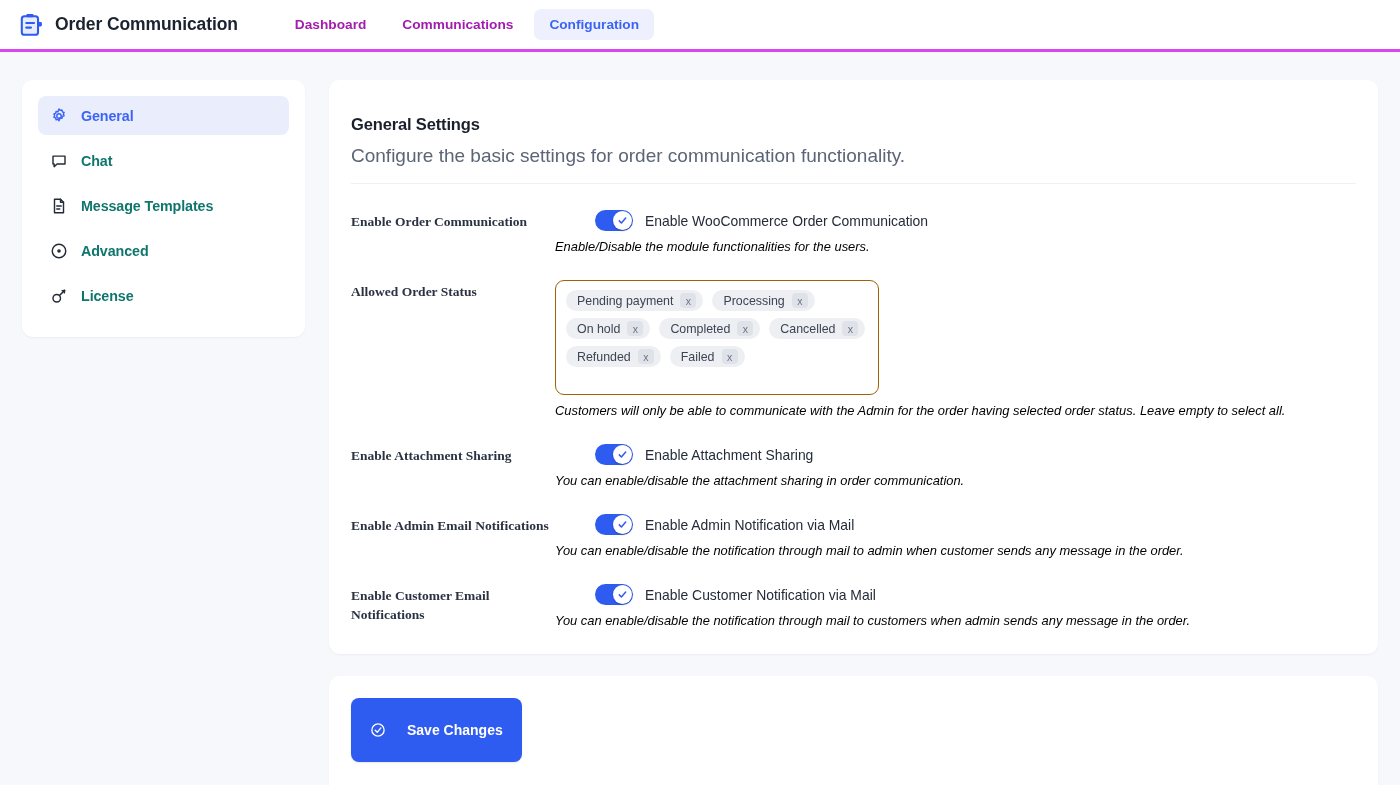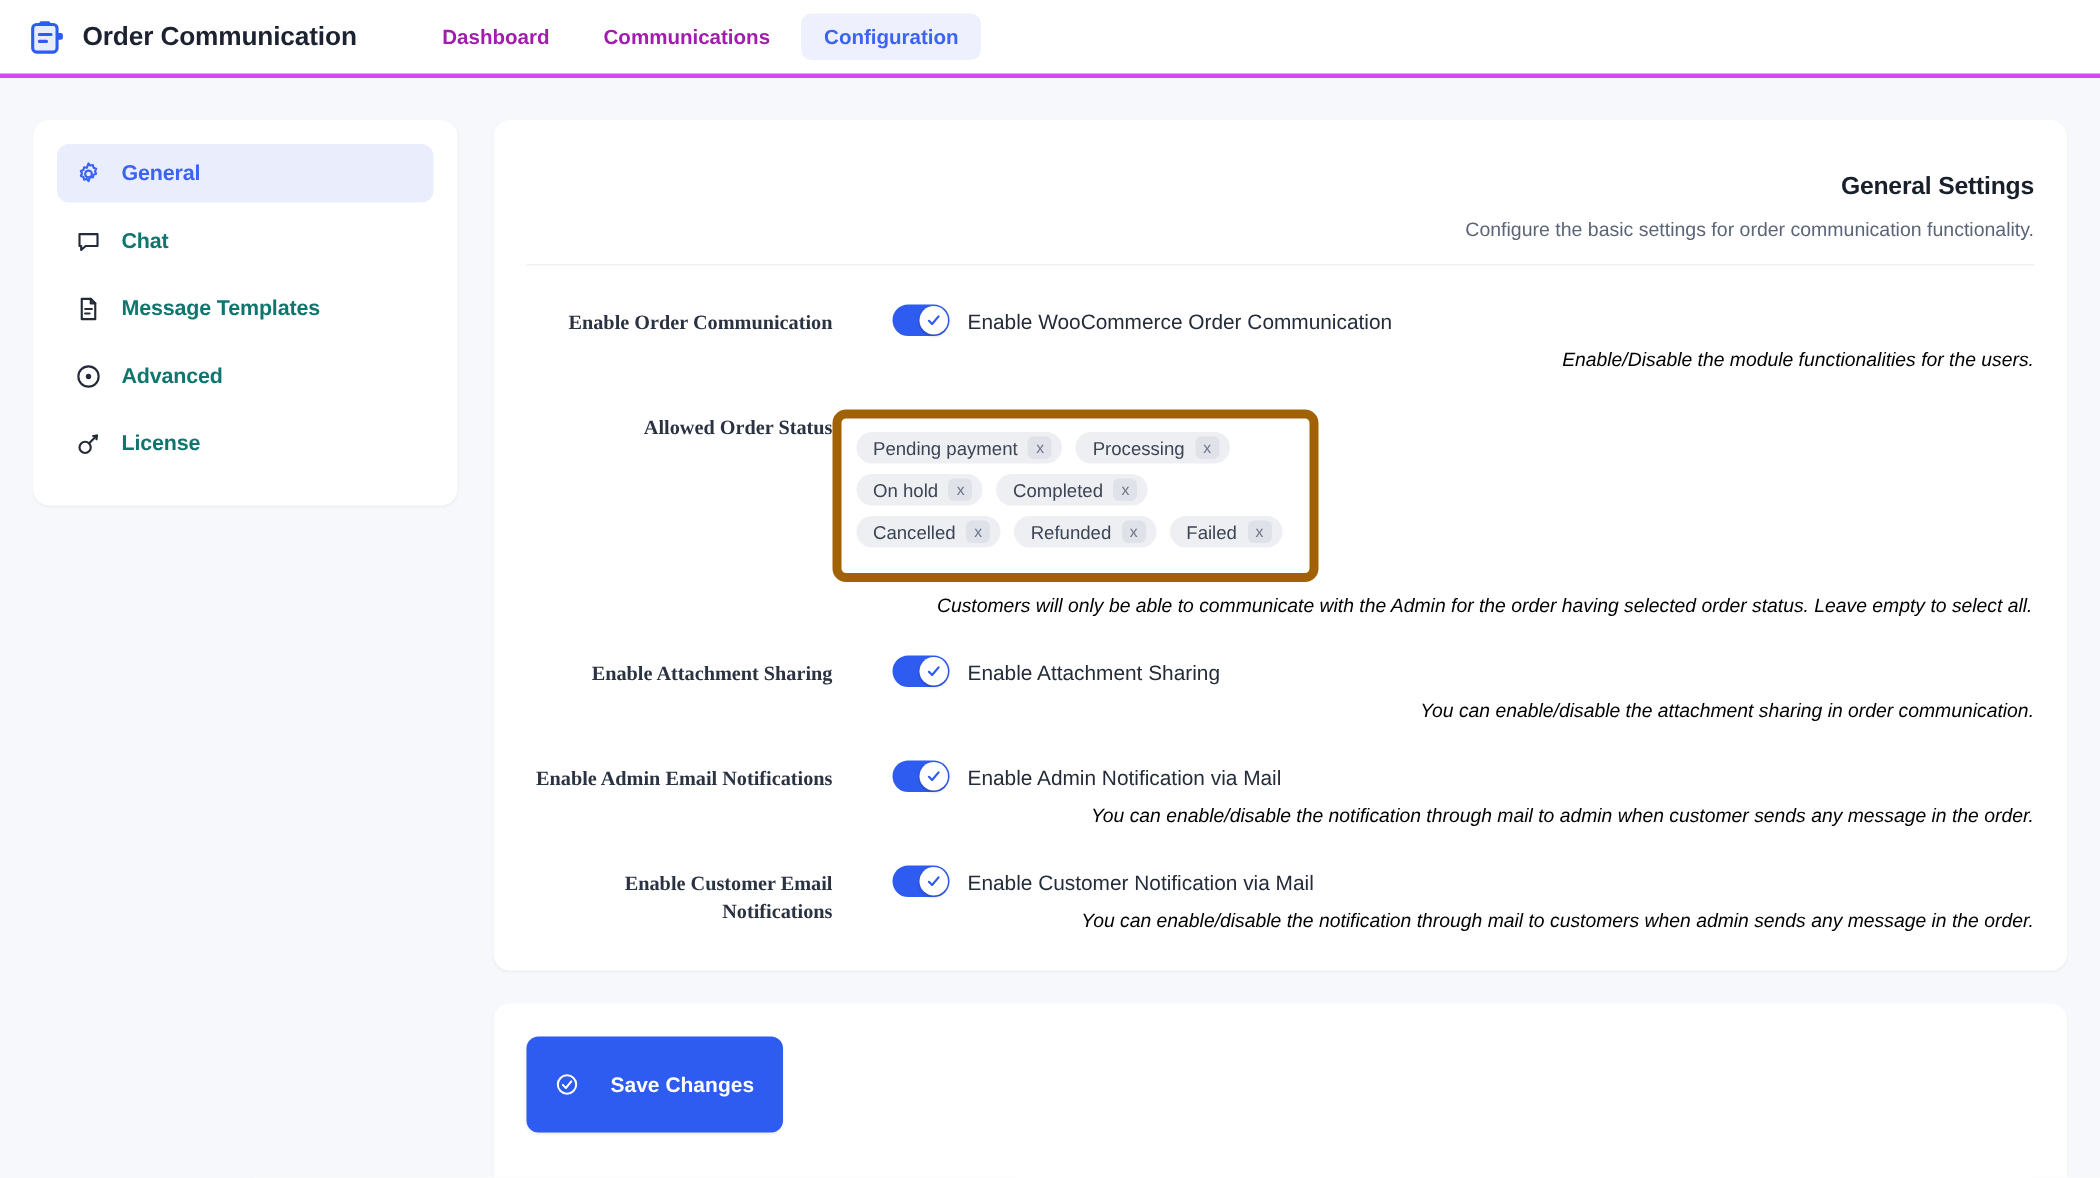--- a/index.html
+++ b/index.html
@@ -76,25 +76,25 @@
   .side-item.active { background: #eaeefc; }
   .side-item.active, .side-item.active .ico { color: #3b64f6; }
 
   
   .main { flex: 1 1 auto; min-width: 0; }
   .card {
     background: #ffffff;
     border-radius: 11px;
     box-shadow: 0 1px 2px rgba(24,39,75,.05);
   }
-  .card-settings { padding: 24px 22px 26px 22px; text-align: right; }
+  .card-settings { padding: 24px 22px 26px 22px; }
   .card-save { margin-top: 22px; padding: 22px 22px 60px 22px; }
 
   .sec-title { font-size: 16.5px; font-weight: 700; color: #19202c; letter-spacing: -0.15px; }
-  .sec-sub { font-size: 13px; color: #5b6577; margin-top: 9px; }
+  .sec-sub { font-size: 19px; color: #5b6577; margin-top: 9px; }
   .divider { height: 1px; background: #eef0f4; margin: 16px 0 0 0; }
 
   
   .row { display: flex; align-items: flex-start; padding-top: 26px; }
   .row-label {
     flex: 0 0 204px;
     font-size: 13.5px;
     font-weight: 700;
     color: #2b3343;
     line-height: 1.42;
@@ -128,21 +128,21 @@
     font-size: 12.9px;
     font-style: italic;
     color: #000000;
     margin-top: 8px;
   }
 
   
   .chips-box {
     width: 324px;
     min-height: 115px;
-    border: 6px solid #a16207;
+    border: 1px solid #a16207;
     border-radius: 9px;
     background: #fff;
     padding: 9px 10px;
     display: flex;
     flex-wrap: wrap;
     align-content: flex-start;
     gap: 7px 9px;
   }
   .chip {
     display: inline-flex;

